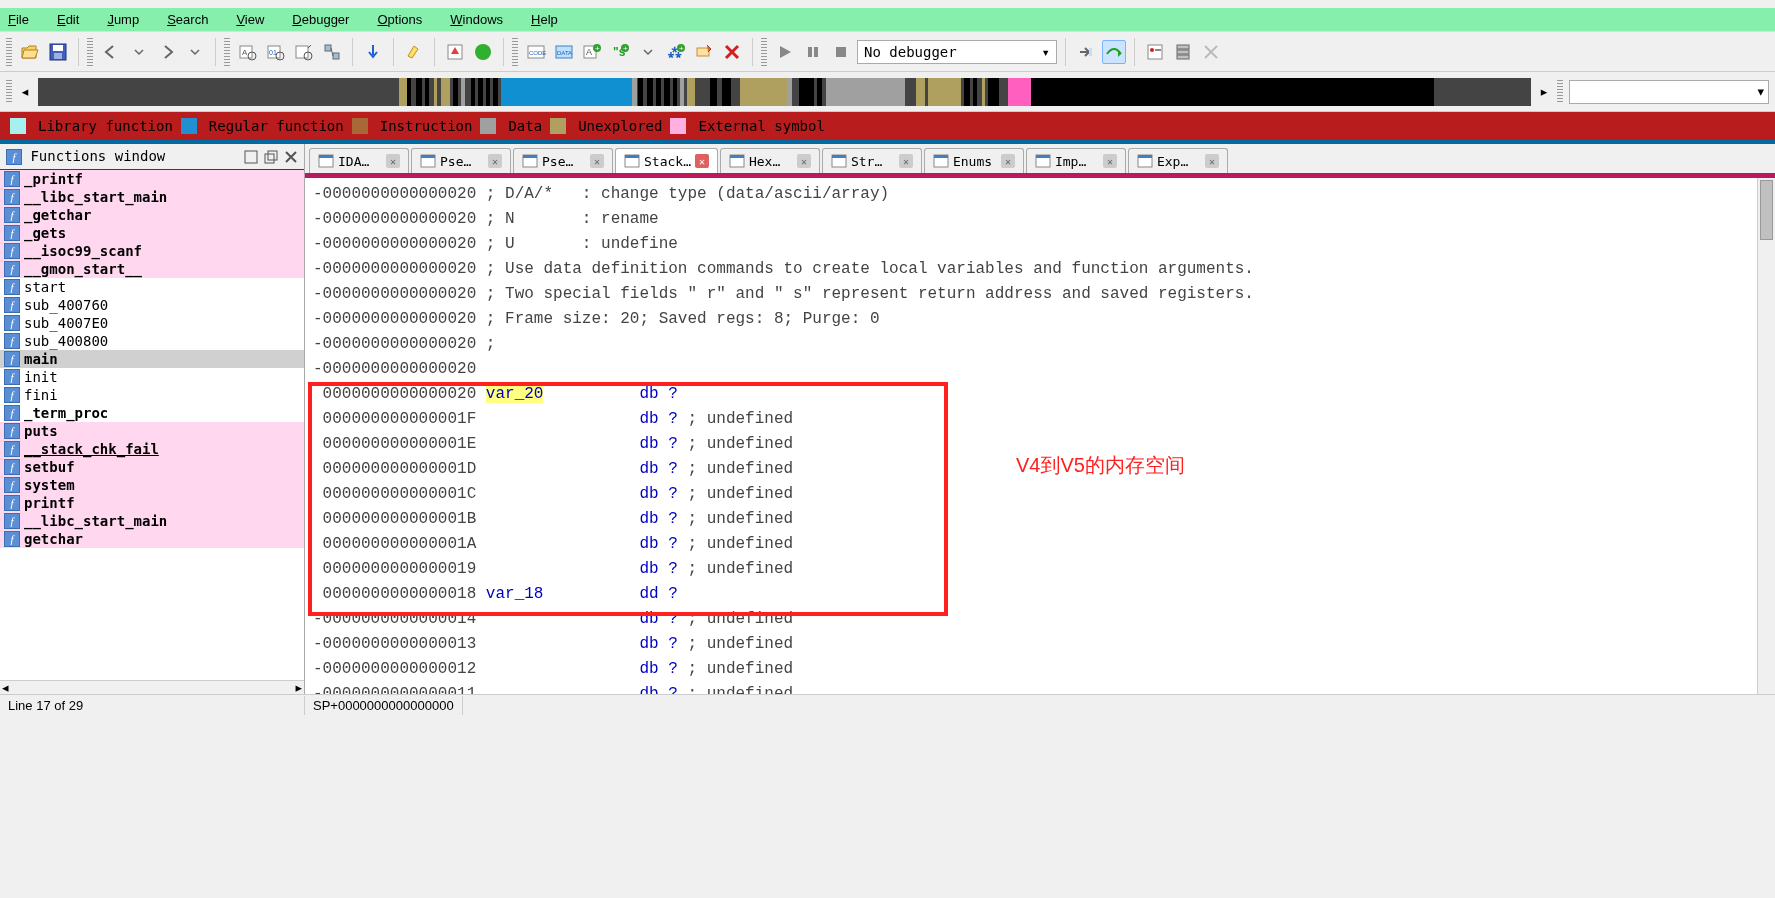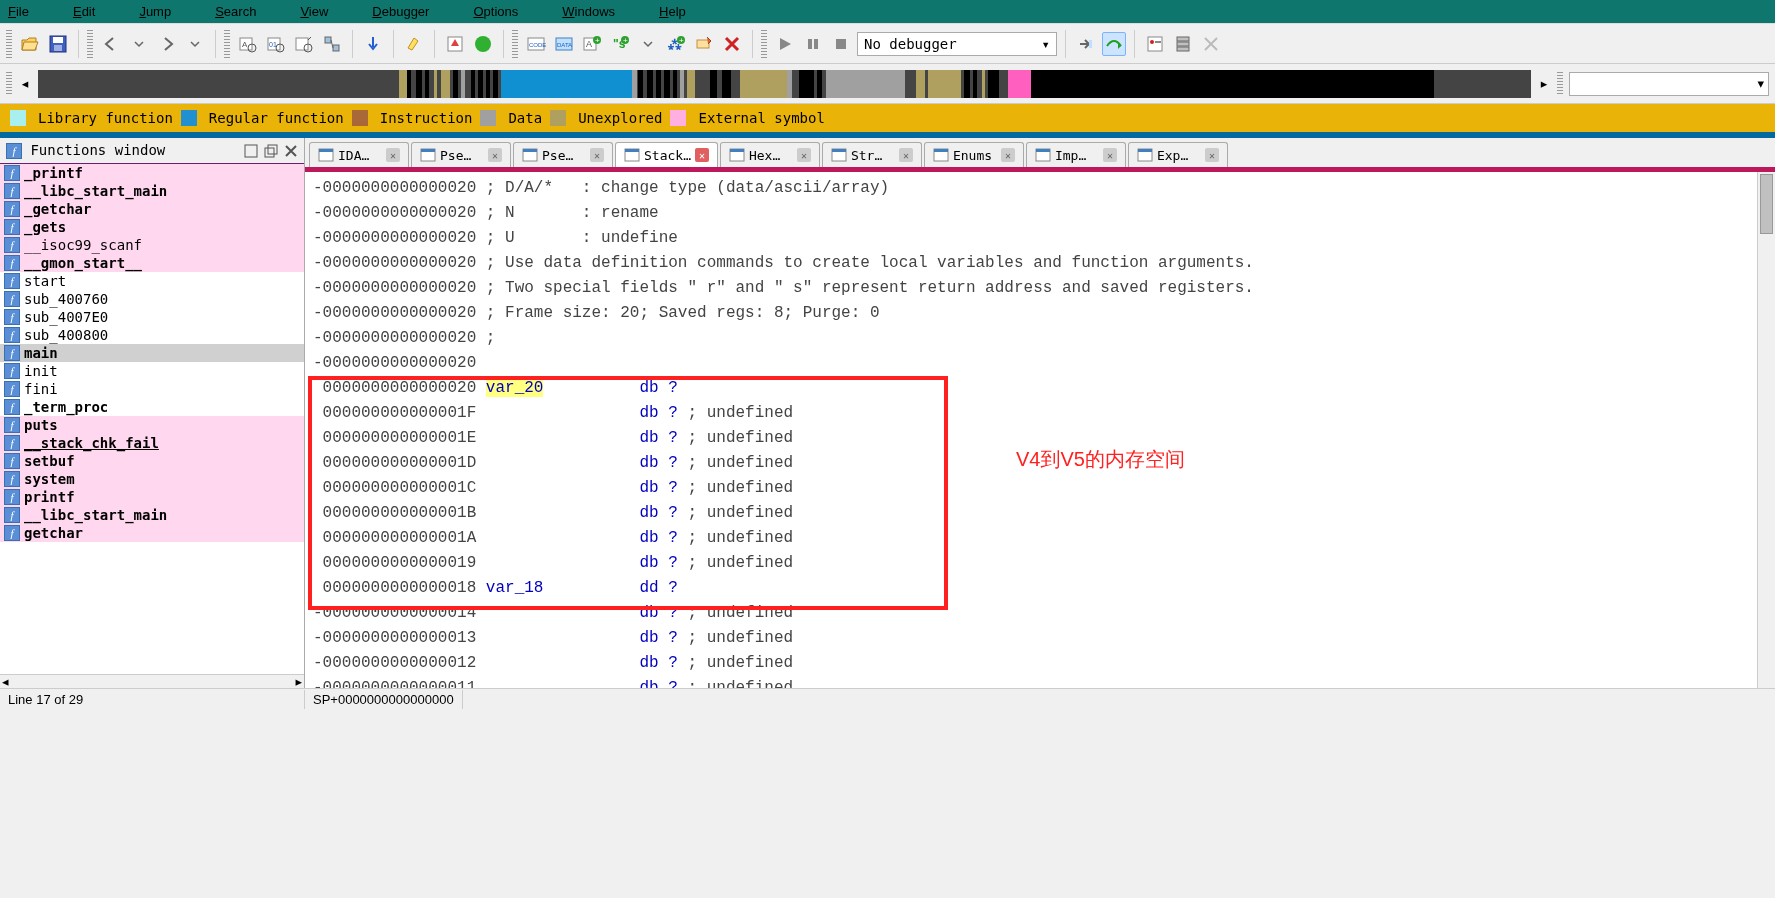--- a/index.html
+++ b/index.html
@@ -1,30 +1,30 @@
 <!DOCTYPE html>
 <html><head>
 <meta charset="utf-8">
 <style>
 * { box-sizing: border-box; margin: 0; padding: 0; }
 body { font-family: "Segoe UI", Tahoma, sans-serif; font-size: 13px; background: #f0f0f0; overflow: hidden; width: 1775px; height: 898px; }
-.menubar { background: #0f766e; padding: 4px 8px; display: flex; gap: 44px; border-bottom: 1px solid #ddd; }
+.menubar { background: #86efac; padding: 4px 8px; display: flex; gap: 28px; border-bottom: 1px solid #ddd; margin-top: 8px; }
 .menubar span { cursor: default; }
 .menubar span u { text-decoration: underline; }
 .toolbar { background: #f0f0f0; padding: 4px 6px; display: flex; align-items: center; gap: 4px; border-bottom: 1px solid #ccc; height: 40px; }
 .toolbar .sep { width: 1px; height: 28px; background: #ccc; margin: 0 4px; }
 .toolbar .grip { width: 6px; height: 28px; background: repeating-linear-gradient(to bottom, #999 0 1px, transparent 1px 3px); margin-right: 2px; }
 .ticon { width: 24px; height: 24px; display: inline-flex; align-items: center; justify-content: center; border: 1px solid transparent; border-radius: 2px; }
 .ticon.active { background: #cce4ff; border-color: #7ab4ff; }
 .navbar { background: #f0f0f0; padding: 4px 6px; display: flex; align-items: center; gap: 6px; border-bottom: 1px solid #ccc; height: 40px; }
 .navbar .grip { width: 6px; height: 24px; background: repeating-linear-gradient(to bottom, #999 0 1px, transparent 1px 3px); }
 .navbar .track { flex: 1; height: 28px; background: #444; position: relative; overflow: hidden; }
 .navbar .seg { position: absolute; top: 0; bottom: 0; }
 .navcombo { width: 200px; height: 24px; border: 1px solid #aaa; background: #fff; display: flex; align-items: center; justify-content: flex-end; padding: 0 4px; }
-.legend { background: #eab308; padding: 6px 10px; display: flex; align-items: center; gap: 8px; border-bottom: 6px solid #0369a1; font-family: Consolas, monospace; font-size: 14px; }
+.legend { background: #b91c1c; padding: 6px 10px; display: flex; align-items: center; gap: 8px; border-bottom: 4px solid #0369a1; font-family: Consolas, monospace; font-size: 14px; }
 .legend .sw { width: 16px; height: 16px; display: inline-block; margin-right: 4px; vertical-align: middle; }
 .main { display: flex; height: 550px; }
 .left { width: 305px; border-right: 1px solid #aaa; display: flex; flex-direction: column; background: #fff; }
 .panelhdr { background: #f0f0f0; padding: 4px 6px; display: flex; align-items: center; justify-content: space-between; border-bottom: 1px solid #701a75; font-family: Consolas, monospace; font-size: 14px; }
 .panelhdr .icons { display: flex; gap: 6px; }
 .panelhdr .wicon { width: 14px; height: 14px; }
 .colhdr { background: #fff; border-bottom: 1px solid #ccc; padding: 4px 8px; font-size: 14px; }
 .fnlist { flex: 1; overflow-y: auto; font-family: Consolas, monospace; font-size: 14px; }
 .fnrow { padding: 1px 4px; display: flex; align-items: center; gap: 4px; white-space: nowrap; }
 .fnrow.pink { background: #ffd8f0; }
@@ -364,21 +364,21 @@
         <div class="fnrow pink">
           <span class="fnicon">f</span>
           <span style="font-weight: bold;">_getchar</span>
         </div>
         <div class="fnrow pink">
           <span class="fnicon">f</span>
           <span style="font-weight: bold;">_gets</span>
         </div>
         <div class="fnrow pink">
           <span class="fnicon">f</span>
-          <span style="font-weight: normal; text-align: right;">__isoc99_scanf</span>
+          <span style="font-weight: bold; text-align: right;">__isoc99_scanf</span>
         </div>
         <div class="fnrow pink">
           <span class="fnicon">f</span>
           <span style="font-weight: bold;">__gmon_start__</span>
         </div>
         <div class="fnrow">
           <span class="fnicon">f</span>
           <span>start</span>
         </div>
         <div class="fnrow">

